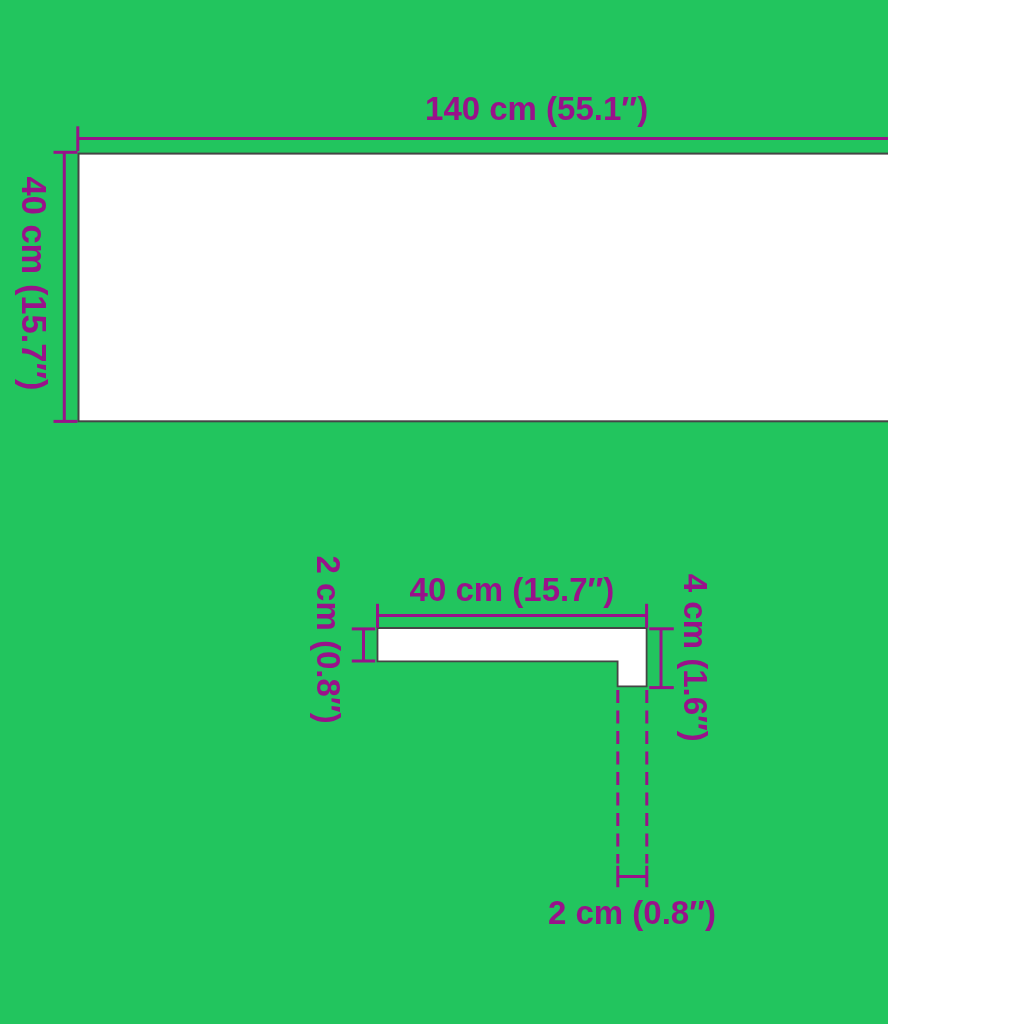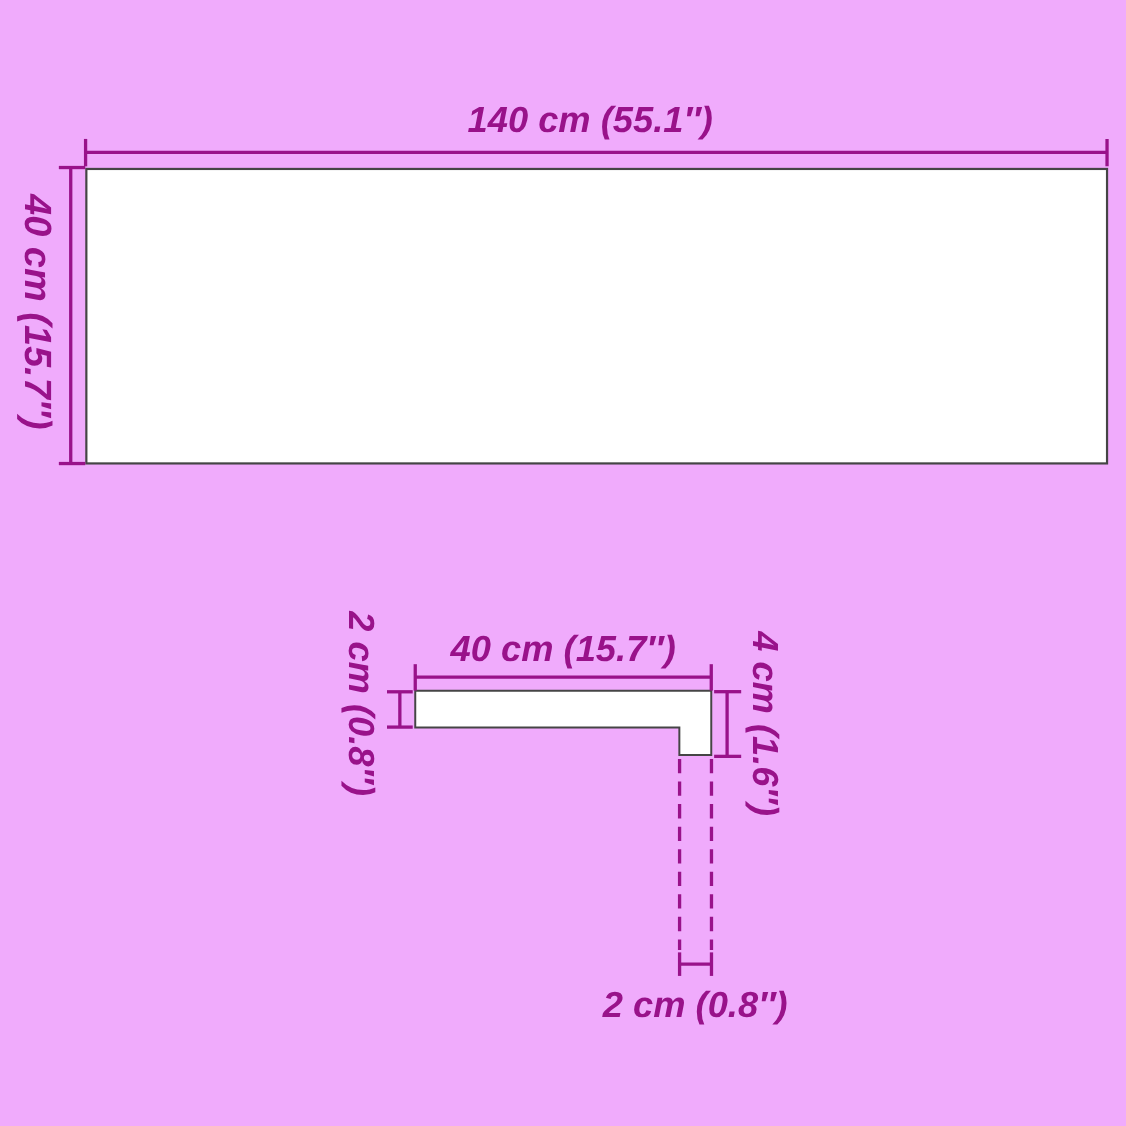--- a/index.html
+++ b/index.html
@@ -1,16 +1,16 @@
 <!DOCTYPE html>
 <html><head>
 <meta charset="utf-8">
 <style>
   html,body{margin:0;padding:0;background:#ffffff;}
-  .page{position:relative;width:1024px;height:1024px;background:#f0abfc;overflow:hidden;font-style:italic;}
+  .page{position:relative;width:888px;height:1024px;background:#22c55e;overflow:hidden;}
   text{font-family:"Liberation Sans",sans-serif;font-weight:bold;fill:#99128a;}
 </style>
 </head>
 <body>
 <div class="page">
 <svg width="1024" height="1024" viewBox="0 0 1024 1024">
 
   <rect x="78.5" y="153.6" width="927.9" height="267.7" fill="#ffffff" stroke="#454545" stroke-width="2"></rect>
 
   <g stroke="#99128a" stroke-width="3" fill="none">

